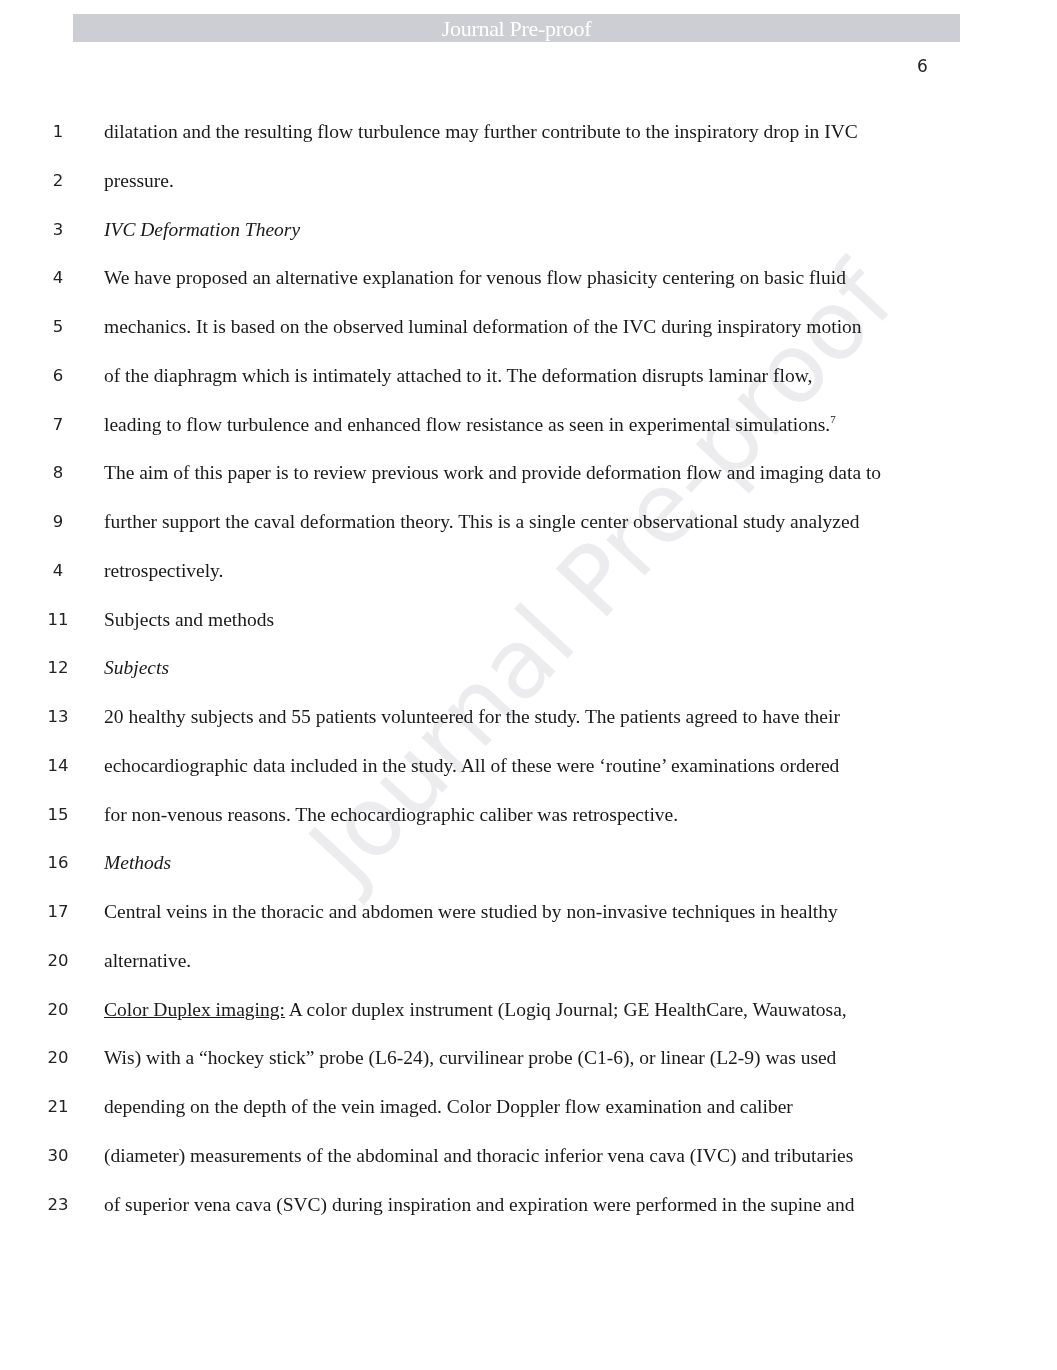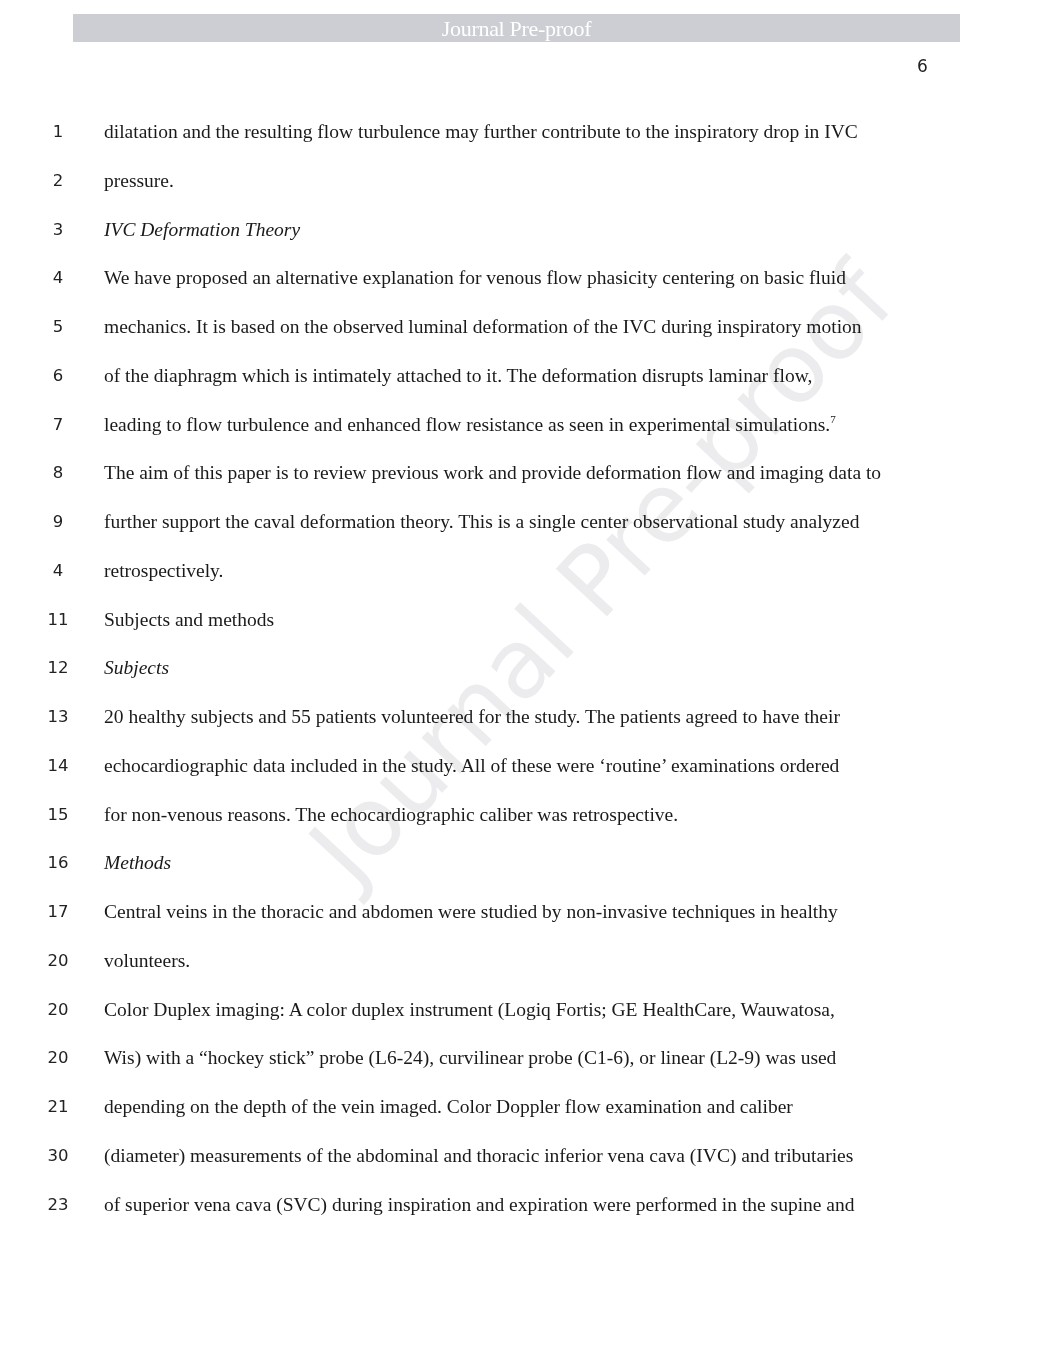--- a/index.html
+++ b/index.html
@@ -5,21 +5,21 @@
   html, body { margin: 0; padding: 0; background: #ffffff; }
   body { width: 1057px; height: 1370px; position: relative; overflow: hidden; font-family: "Liberation Serif", serif; color: #1a1a1a; }
   .banner { position: absolute; left: 73px; top: 14px; width: 887px; height: 28px; background: #cdced3; text-align: center; }
   .banner span { color: #ffffff; font-family: "Liberation Serif", serif; font-size: 22px; line-height: 30px; letter-spacing: -0.3px; }
   .page-num { position: absolute; left: 917px; top: 56px; font-family: "DejaVu Sans", sans-serif; font-size: 17px; color: #222; }
   .line { position: absolute; left: 0; height: 30px; white-space: nowrap; }
   .ln { position: absolute; left: 43px; width: 30px; text-align: center; font-family: "DejaVu Sans", sans-serif; font-size: 16.5px; color: #222; line-height: 30px; }
   .tx { position: absolute; left: 104px; font-size: 19.5px; line-height: 30px; color: #1a1a1a; text-align: center; }
   .tx.italic { font-style: italic; }
   .tx.bold { font-weight: normal; }
-  .ul { }
+  .ul { text-decoration: underline; }
   sup { font-size: 11px; vertical-align: 8px; line-height: 0; }
   .watermark { position: absolute; left: 240px; top: 605px; width: 560px; transform: rotate(-47deg); transform-origin: center; text-align: center; font-family: "DejaVu Sans", sans-serif; font-size: 96px; color: rgba(200,200,205,0.35); white-space: nowrap; pointer-events: none; }
 </style>
 </head>
 <body>
 
 <div class="banner">
   <span>Journal Pre-proof</span>
 </div>
 <div class="page-num">6</div>
@@ -90,25 +90,25 @@
     <div class="line" style="top: 848.25px;">
       <span class="ln">16</span>
       <span class="tx italic"><span>Methods</span></span>
     </div>
     <div class="line" style="top: 897px;">
       <span class="ln">17</span>
       <span class="tx"><span>Central veins in the thoracic and abdomen were studied by non-invasive techniques in healthy</span></span>
     </div>
     <div class="line" style="top: 945.75px;">
       <span class="ln">20</span>
-      <span class="tx"><span>volunteers.</span></span>
+      <span class="tx"><span>alternative.</span></span>
     </div>
     <div class="line" style="top: 994.5px;">
       <span class="ln">20</span>
-      <span class="tx"><span class="ul">Color Duplex imaging:</span><span> A color duplex instrument (Logiq Fortis; GE HealthCare, Wauwatosa,</span></span>
+      <span class="tx"><span class="ul">Color Duplex imaging:</span><span> A color duplex instrument (Logiq Journal; GE HealthCare, Wauwatosa,</span></span>
     </div>
     <div class="line" style="top: 1043.25px;">
       <span class="ln">20</span>
       <span class="tx"><span>Wis) with a “hockey stick” probe (L6-24), curvilinear probe (C1-6), or linear (L2-9) was used</span></span>
     </div>
     <div class="line" style="top: 1092px;">
       <span class="ln">21</span>
       <span class="tx"><span>depending on the depth of the vein imaged. Color Doppler flow examination and caliber</span></span>
     </div>
     <div class="line" style="top: 1140.75px;">

